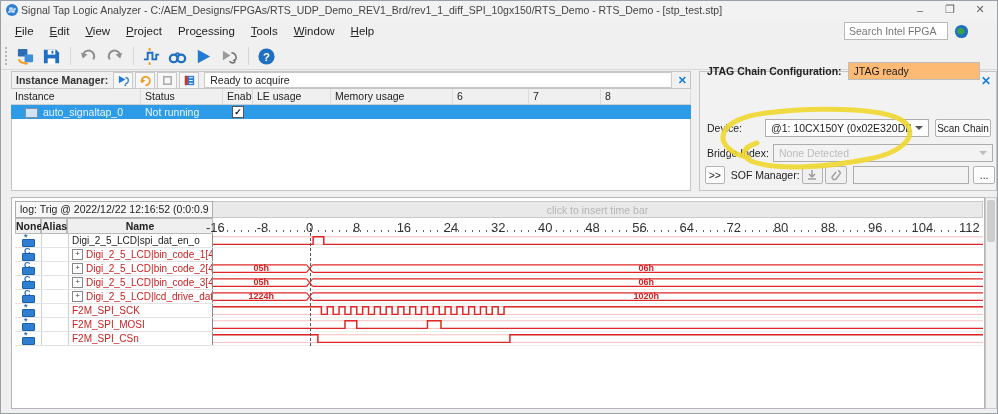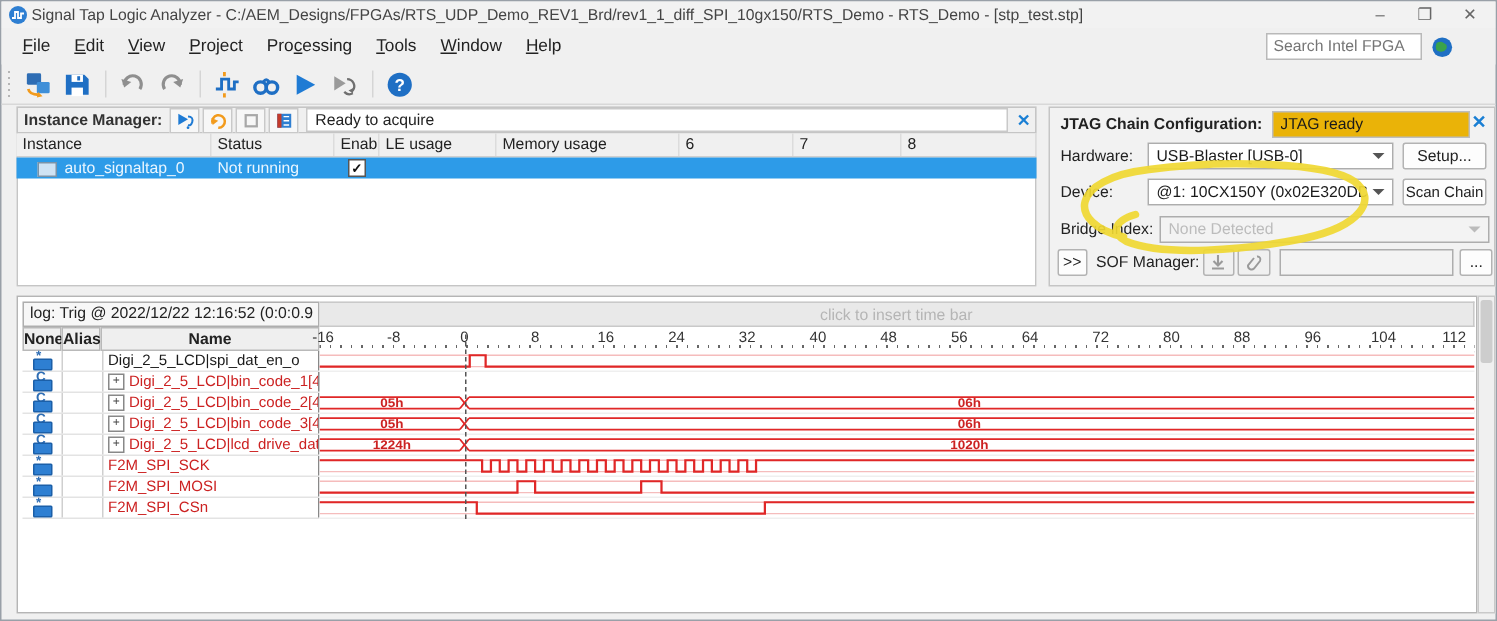--- a/index.html
+++ b/index.html
@@ -56,21 +56,21 @@
   .pbtn{background:#fdfdfd;border:1px solid #b3b3b3;border-radius:2px;font-size:10.5px;color:#222;height:18px;display:flex;align-items:center;justify-content:center;box-sizing:border-box}
   .jclose{position:absolute;color:#1a7fd4;font-size:12px;font-weight:bold}
 
   
   .wave-panel{left:10px;top:196px;width:974px;height:212px;background:#fff;border:1px solid #b5b5b5}
   .logcell{left:14px;top:200px;width:198px;height:17px;background:#f7f7f7;border:1px solid #aeaeae;font-size:10.5px;line-height:15px;padding:0 4px;color:#222;white-space:nowrap;overflow:hidden}
   .hintstrip{left:212px;top:200px;width:770px;height:17px;background:#e9e9e9;border:1px solid #c9c9c9;border-left:none;display:flex;align-items:center;justify-content:center}
   .hintstrip span{font-size:10.5px;color:#b5b5b5}
   .colhead{left:14px;top:217px;height:16px;background:#efefef;border:1px solid #b9b9b9;font-size:10.5px;font-weight:bold;text-align:center;line-height:14px;color:#222}
   .axis{left:212px;top:217px;width:770px;height:16px;background:#fff;border-bottom:1px solid #9a9a9a;position:absolute}
-  .axis .tick{position:absolute;top:2px;font-size:10px;color:#333;transform:translateX(-50%)}
+  .axis .tick{position:absolute;top:2px;font-size:13px;color:#333;transform:translateX(-50%)}
   .axis .dots{position:absolute;left:0;right:0;bottom:2px;height:2px;
         background-image:repeating-linear-gradient(to right,#666 0 1px,transparent 1px 7px)}
   .sig-col{left:14px;width:198px;height:14px;position:absolute;display:flex;border-bottom:1px solid #e3e3e3;background:#fff}
   .tcell{width:26px;border-right:1px solid #cfcfcf;display:flex;align-items:center;justify-content:center}
   .acell{width:26px;border-right:1px solid #cfcfcf}
   .ncell{flex:1;display:flex;align-items:center;padding-left:3px;font-size:10px;white-space:nowrap;overflow:hidden;border-right:1px solid #888}
   .expander{display:inline-block;width:9px;height:9px;border:1px solid #888;background:#fff;font-size:8px;line-height:7px;text-align:center;color:#444;margin-right:3px;flex:none}
   .typeico{position:relative;width:16px;height:12px}
   .typeico .box{position:absolute;left:2px;bottom:0;width:11px;height:6px;background:#2e7fd2;border:1px solid #1b5fa8;border-radius:1px}
   .typeico .g{position:absolute;left:4px;top:-3px;font-size:9px;font-weight:bold;color:#2e6db4}
@@ -232,36 +232,28 @@
         <span class="nodeico"></span>
         <span>auto_signaltap_0</span>
       </span>
       <span class="cell" style="width: 82px;">Not running</span>
       <span class="cell" style="width: 30px; display: flex; justify-content: center;">
         <span class="chk">✓</span>
       </span>
     </div>
 
   <div class="abs jtag"></div>
-  <div class="jrow abs" style="left:706px;top:73px;width:276px">
+  <div class="jrow abs" style="left:706px;top:61px;width:276px">
     <span class="jlabel" style="font-weight:bold">JTAG Chain Configuration:</span>
-    <span class="combo" style="width:132px;margin-left:6px;border:1px solid #bdbdbd;background:#eab308">
+    <span class="combo" style="width:132px;margin-left:6px;border:1px solid #bdbdbd;background:#fdba74">
       <span class="val">JTAG ready</span>
     </span>
   </div>
   <span class="jclose" style="left:980px;top:73px">✕</span>
 
-  <div class="jrow abs" style="left:706px;top:94px;width:286px">
-    <span class="jlabel" style="width:58px">Hardware:</span>
-    <span class="combo" style="width:164px">
-      <span class="val">USB-Blaster [USB-0]</span>
-        <span class="arr"></span>
-    </span>
-    <span class="pbtn" style="width:56px;margin-left:6px">Setup...</span>
-  </div>
 
   <div class="jrow abs" style="left:706px;top:118px;width:286px">
     <span class="jlabel" style="width:58px">Device:</span>
     <span class="combo" style="width:164px">
       <span class="val">@1: 10CX150Y (0x02E320DD)</span>
         <span class="arr"></span>
     </span>
     <span class="pbtn" style="width:56px;margin-left:6px;font-size:10px">Scan Chain</span>
   </div>
 

